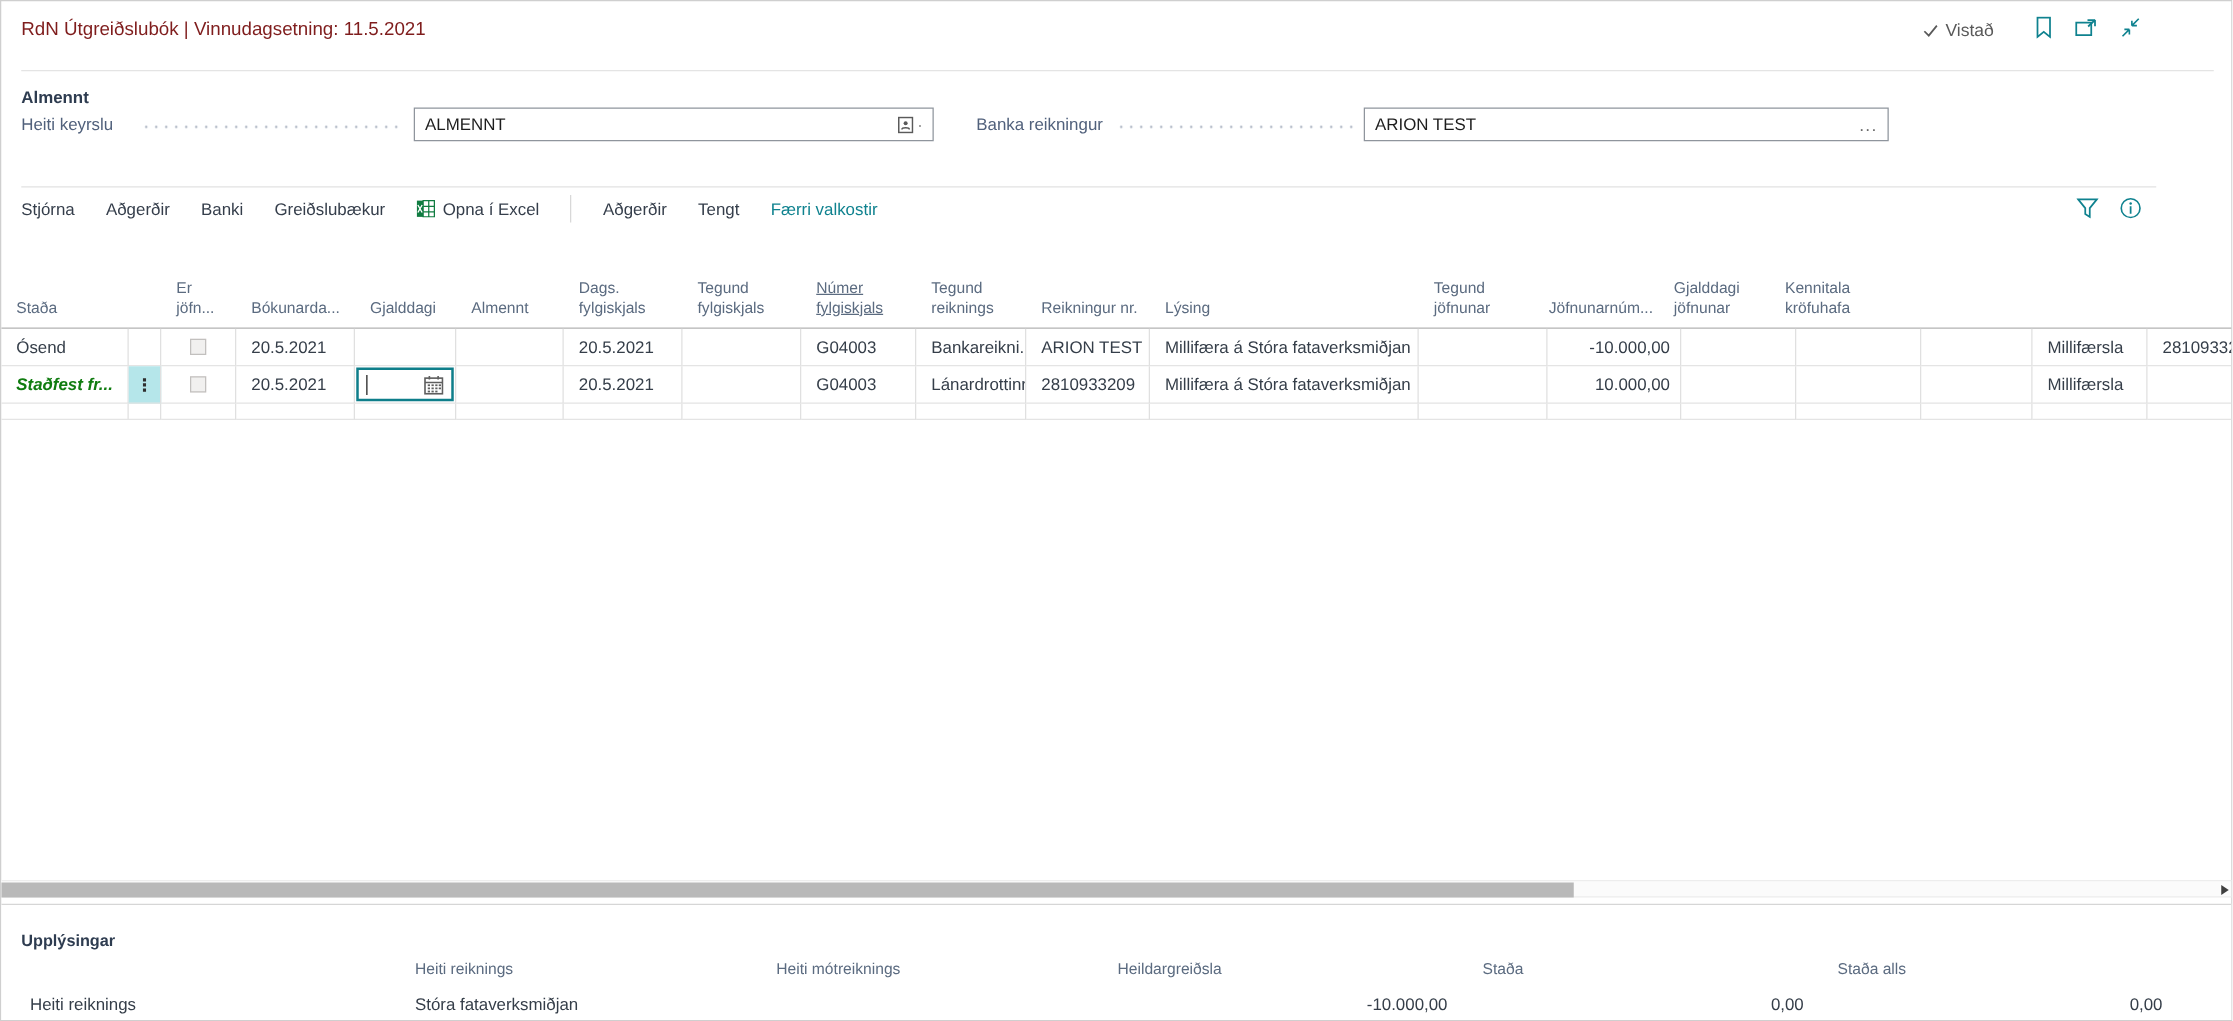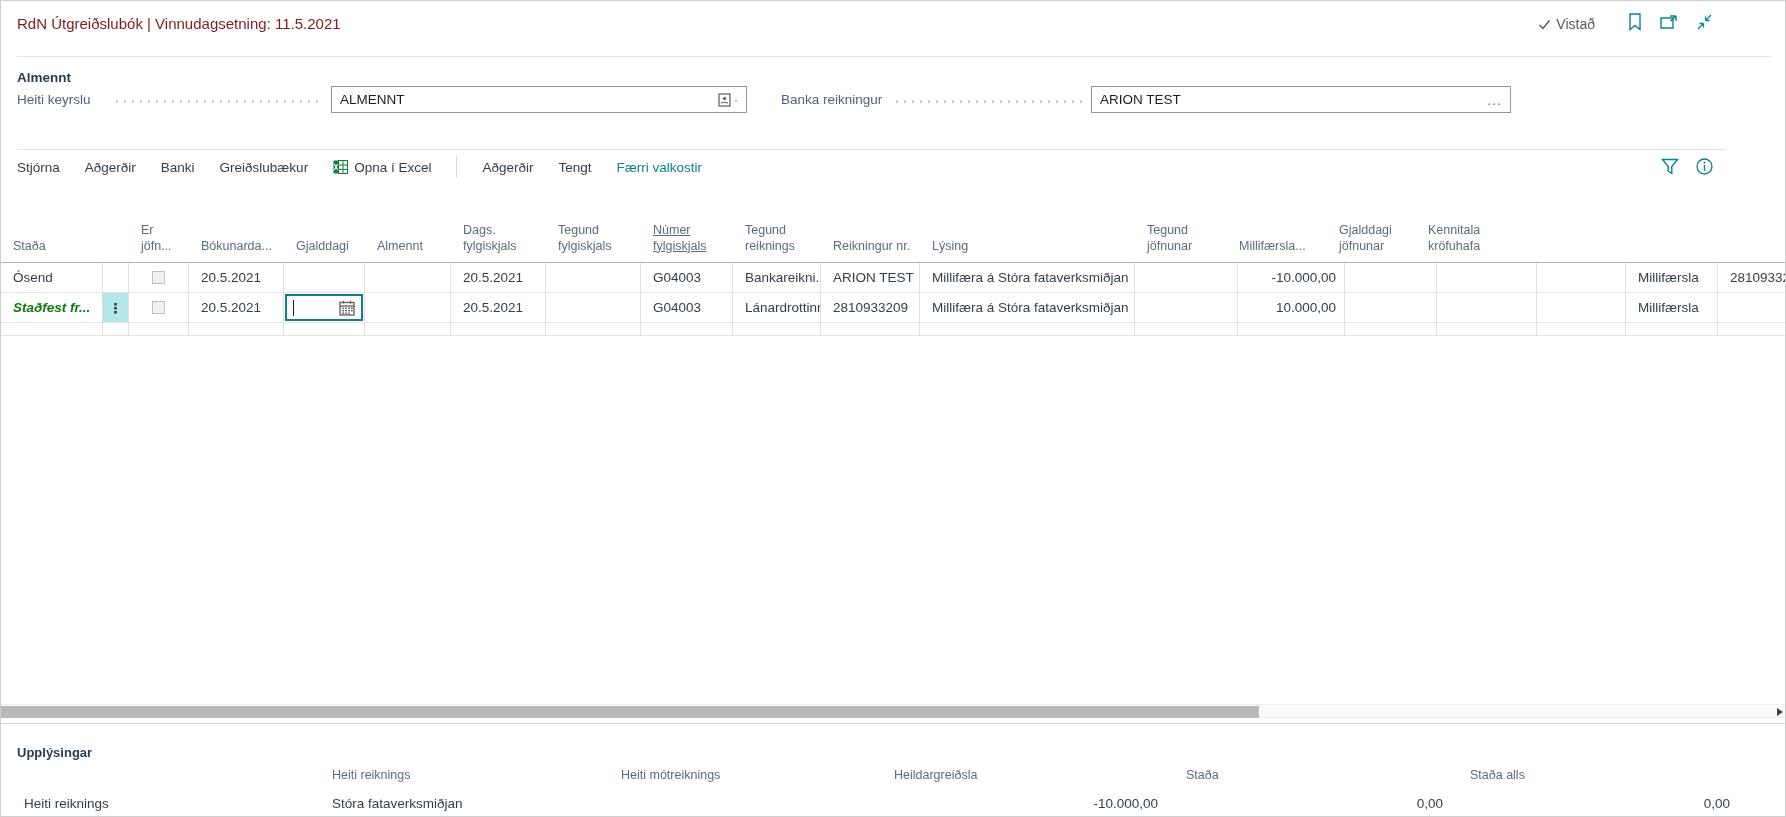--- a/index.html
+++ b/index.html
@@ -161,21 +161,21 @@
         <div class="gh-cell" style="width: 95px;">Tegund
 fylgiskjals</div>
         <div class="gh-cell" style="width: 92px; text-decoration: underline;">Númer
 fylgiskjals</div>
         <div class="gh-cell" style="width: 88px;">Tegund
 reiknings</div>
         <div class="gh-cell" style="width: 99px;">Reikningur nr.</div>
         <div class="gh-cell" style="width: 215px;">Lýsing</div>
         <div class="gh-cell" style="width: 92px;">Tegund
 jöfnunar</div>
-        <div class="gh-cell" style="width: 100px;">Millifærsla...</div>
+        <div class="gh-cell" style="width: 100px;">Jöfnunarnúm...</div>
         <div class="gh-cell" style="width: 89px;">Gjalddagi
 jöfnunar</div>
         <div class="gh-cell" style="width: 69px;">Kennitala
 kröfuhafa</div>
       </div>
       <div class="g-row">
         <div class="g-cell" style="width: 102px;">Ósend</div>
         <div class="g-cell" style="width: 26px;"></div>
         <div class="g-cell center" style="width: 60px;"><span class="cbx"></span></div>
         <div class="g-cell" style="width: 95px;">20.5.2021</div>

